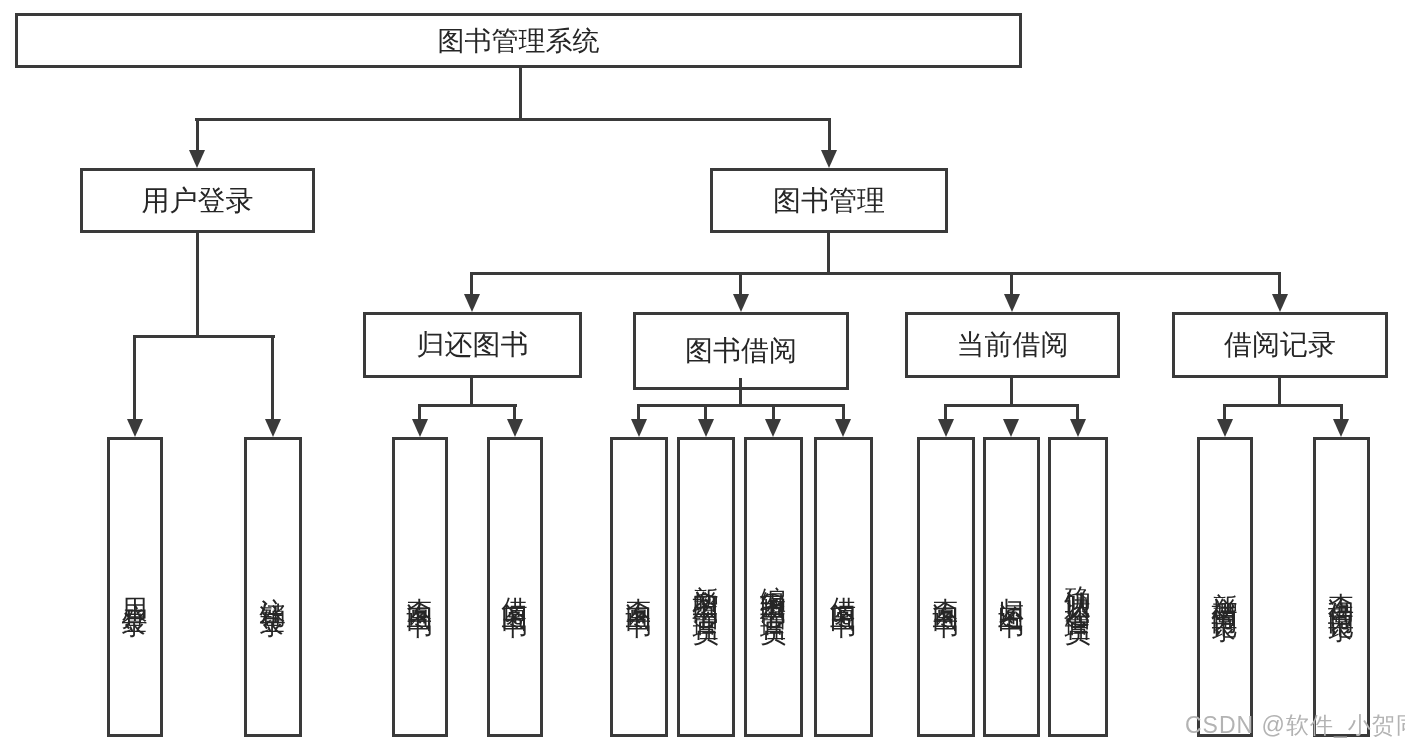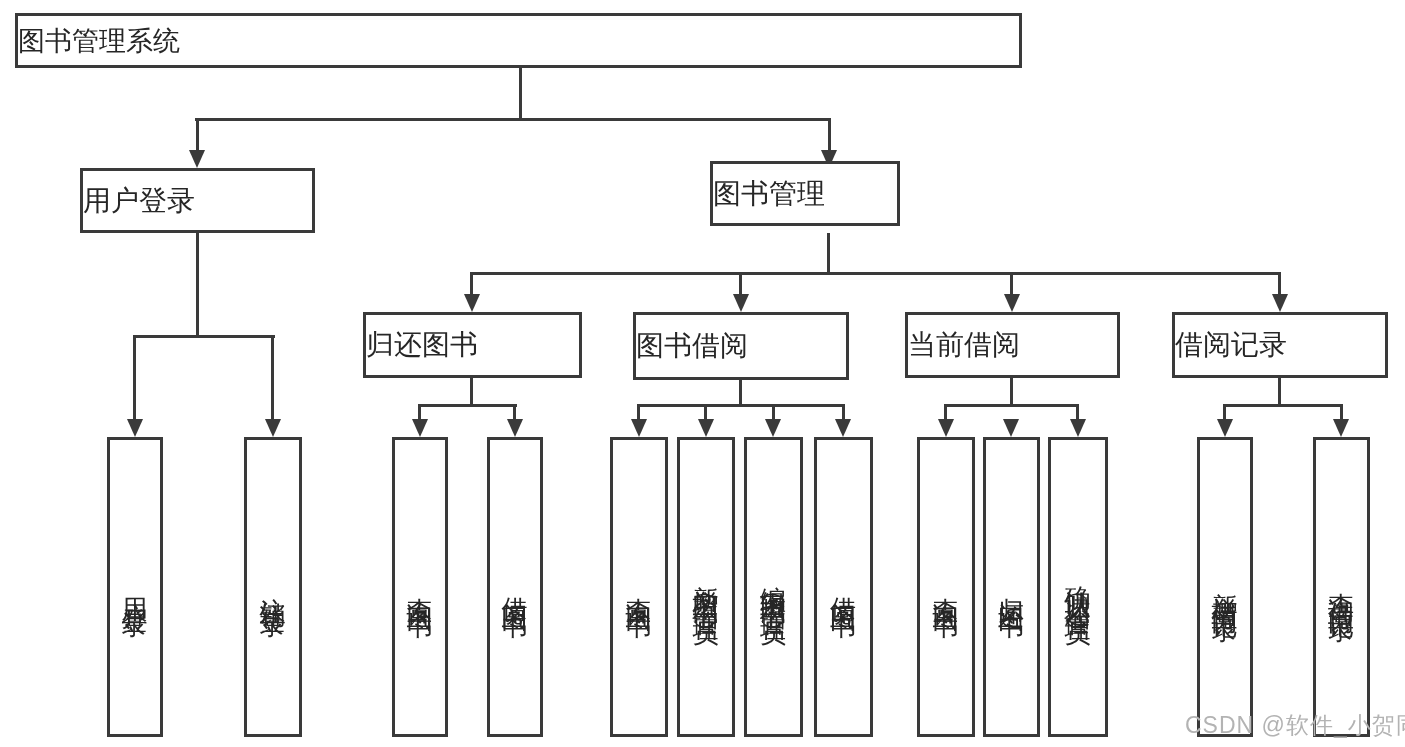--- a/index.html
+++ b/index.html
@@ -15,21 +15,21 @@
     width:1405px;height:747px;
     background:var(--bg);
     overflow:hidden;
     font-family:"Liberation Sans","DejaVu Sans",sans-serif;
     color:var(--text);
   }
   .box{
     position:absolute;
     background:#fff;
     border:3px solid var(--line);
-    display:flex;align-items:center;
+    display:flex;align-items:center;justify-content:center;
     font-size:27px;
     white-space:nowrap;
   }
   .lvl2{font-size:28px;}
   .vbox{
     position:absolute;
     background:#fff;
     border:3px solid var(--line);
     display:flex;align-items:center;justify-content:center;
     top:437px;height:300px;
@@ -72,21 +72,21 @@
   <div class="vline" style="left:519px;top:66px;height:52px"></div>
   <div class="hline" style="left:195px;top:118px;width:636px"></div>
   <div class="vline" style="left:196px;top:118px;height:36px"></div>
   <div class="vline" style="left:828px;top:118px;height:36px"></div>
   <div class="arrow" style="left:189px;top:150px"></div>
   <div class="arrow" style="left:821px;top:150px"></div>
 
   <div class="box lvl2" style="left:80px;top:168px;width:235px;height:65px">
     <span>用户登录</span>
   </div>
-  <div class="box lvl2" style="left:710px;top:161px;width:190px;height:65px">
+  <div class="box lvl2" style="left:710px;top:168px;width:238px;height:65px">
     <span>图书管理</span>
   </div>
 
   <div class="vline" style="left:196px;top:233px;height:104px"></div>
   <div class="hline" style="left:133px;top:335px;width:142px"></div>
   <div class="vline" style="left:133px;top:335px;height:88px"></div>
   <div class="vline" style="left:271px;top:335px;height:88px"></div>
   <div class="arrow" style="left:127px;top:419px"></div>
   <div class="arrow" style="left:265px;top:419px"></div>
 
@@ -97,21 +97,21 @@
   <div class="vline" style="left:1010px;top:272px;height:26px"></div>
   <div class="vline" style="left:1278px;top:272px;height:26px"></div>
   <div class="arrow" style="left:464px;top:294px"></div>
   <div class="arrow" style="left:733px;top:294px"></div>
   <div class="arrow" style="left:1004px;top:294px"></div>
   <div class="arrow" style="left:1272px;top:294px"></div>
 
   <div class="box lvl2" style="left:363px;top:312px;width:219px;height:66px">
     <span>归还图书</span>
   </div>
-  <div class="box lvl2" style="left:633px;top:312px;width:216px;height:68px">
+  <div class="box lvl2" style="left:633px;top:312px;width:216px;height:78px">
     <span>图书借阅</span>
   </div>
   <div class="box lvl2" style="left:1172px;top:312px;width:216px;height:66px">
     <span>借阅记录</span>
   </div>
   <div class="box lvl2" style="left:905px;top:312px;width:215px;height:66px">
     <span>当前借阅</span>
   </div>
 
   <div class="vline" style="left:470px;top:378px;height:29px"></div>

